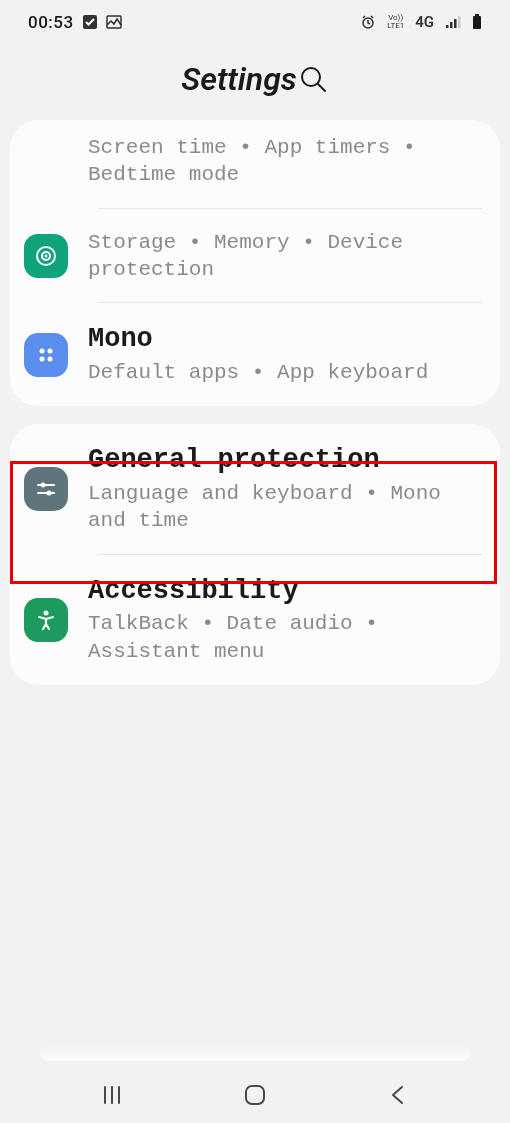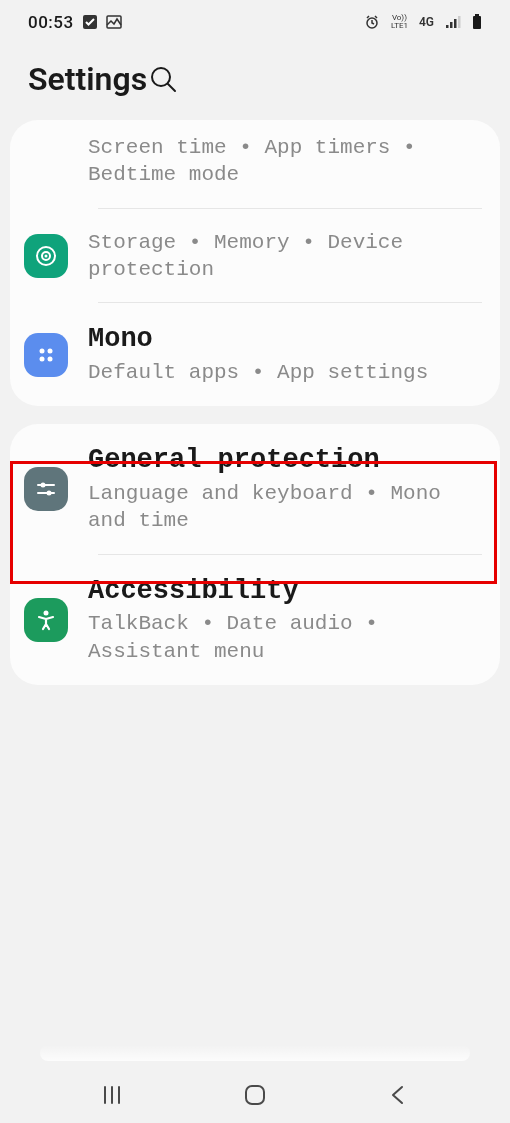--- a/index.html
+++ b/index.html
@@ -40,22 +40,23 @@
       gap: 11px;
     }
     .status-icon {
       display: inline-flex;
       align-items: center;
       justify-content: center;
     }
     .header {
       padding: 20px 28px 22px 28px;
       display: flex;
-      justify-content: flex-start;
-      align-items: center;
+      justify-content: center;
+      align-items: center;
+      font-style: italic;
     }
     .header-title {
       font-size: 32px;
       font-weight: 600;
       color: #1a1a1a;
     }
     .search-icon {
       width: 32px;
       height: 32px;
     }
@@ -177,21 +178,21 @@
   <div class="status-right">
     <span class="status-icon">
       <svg width="16" height="16" viewBox="0 0 16 16">
           <circle cx="8" cy="9" r="5" fill="none" stroke="#333" stroke-width="1.5"></circle>
           <path d="M8 6v3l2 1M3 4l2-2M13 4l-2-2" stroke="#333" stroke-width="1.5" fill="none"></path>
         </svg>
     </span>
     <span style="font-size:8px;line-height:1;text-align:center;color:#333;">
       <span>Vo))</span><br><span>LTE1</span>
     </span>
-    <span style="font-size:12px;font-weight:600;color:#333;">4G</span>
+    <span style="font-size:15px;font-weight:600;color:#333;">4G</span>
     <span class="status-icon">
       <svg width="16" height="14" viewBox="0 0 16 14">
           <rect x="1" y="10" width="2.5" height="3" fill="#333"></rect>
           <rect x="5" y="7" width="2.5" height="6" fill="#333"></rect>
           <rect x="9" y="4" width="2.5" height="9" fill="#333"></rect>
           <rect x="13" y="1" width="2.5" height="12" fill="#ccc"></rect>
         </svg>
     </span>
     <span class="status-icon">
       <svg width="10" height="16" viewBox="0 0 10 16">
@@ -238,21 +239,21 @@
     <div class="item-icon icon-blue">
       <svg width="26" height="26" viewBox="0 0 26 26">
           <circle cx="9" cy="9" r="2.5" fill="#fff"></circle>
           <circle cx="17" cy="9" r="2.5" fill="#fff"></circle>
           <circle cx="9" cy="17" r="2.5" fill="#fff"></circle>
           <circle cx="17" cy="17" r="2.5" fill="#fff"></circle>
         </svg>
     </div>
     <div class="item-text">
       <div class="item-title">Mono</div>
-      <div class="item-subtitle">Default apps  •  App settings</div>
+      <div class="item-subtitle">Default apps  •  App keyboard</div>
     </div>
   </div>
 
 </div>
 
 <div class="card">
 
   <div class="settings-item with-divider">
     <div class="item-icon icon-gray">
       <svg width="26" height="26" viewBox="0 0 26 26">

